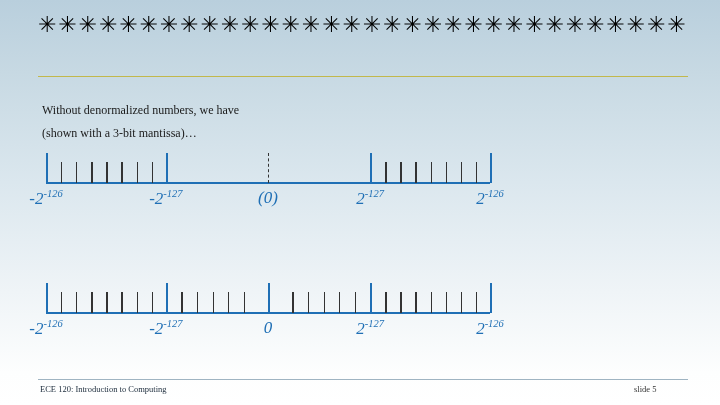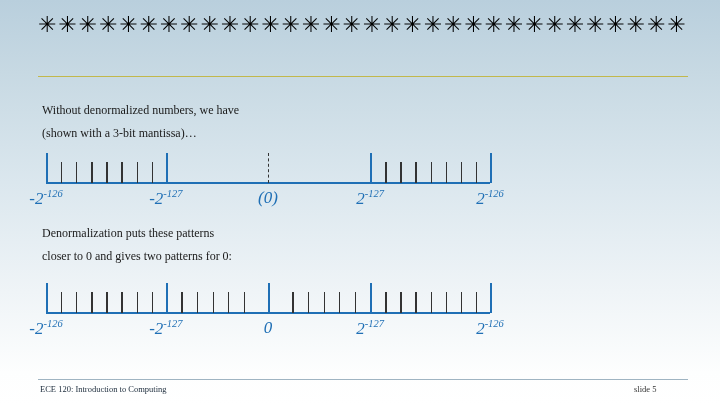--- a/index.html
+++ b/index.html
@@ -179,22 +179,20 @@
       <div class="tick major" style="left: 330.12px;"></div>
       <div class="tick major" style="left: 450px;"></div>
       <div class="tick dashed" style="left: 228px;"></div>
       <div class="axlabel" style="left: 6px;"><span>-2</span><sup>-126</sup></div>
       <div class="axlabel" style="left: 125.88px;"><span>-2</span><sup>-127</sup></div>
       <div class="axlabel" style="left: 228px;"><span>(0)</span></div>
       <div class="axlabel" style="left: 330.12px;"><span>2</span><sup>-127</sup></div>
       <div class="axlabel" style="left: 450px;"><span>2</span><sup>-126</sup></div>
     </div>
 
-  <div class="para" id="para2">Denormalization puts these patterns
-closer to 0 and gives two patterns for 0:</div>
 
   <div class="numline" id="numline2">
     <div class="axis"></div>
 
   <div class="tick" style="left: 21.096px;"></div>
       <div class="tick" style="left: 36.192px;"></div>
       <div class="tick" style="left: 51.288px;"></div>
       <div class="tick" style="left: 66.384px;"></div>
       <div class="tick" style="left: 81.48px;"></div>
       <div class="tick" style="left: 96.576px;"></div>

